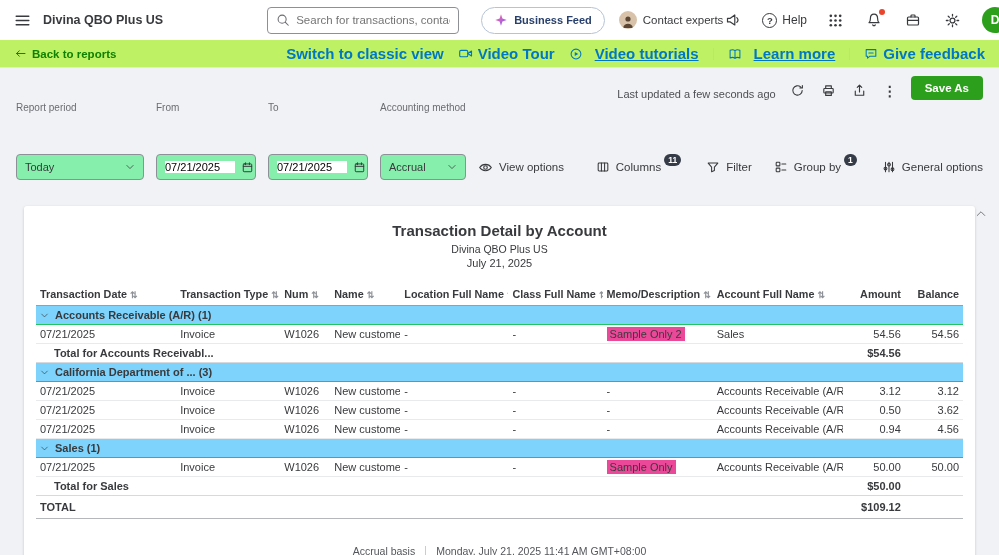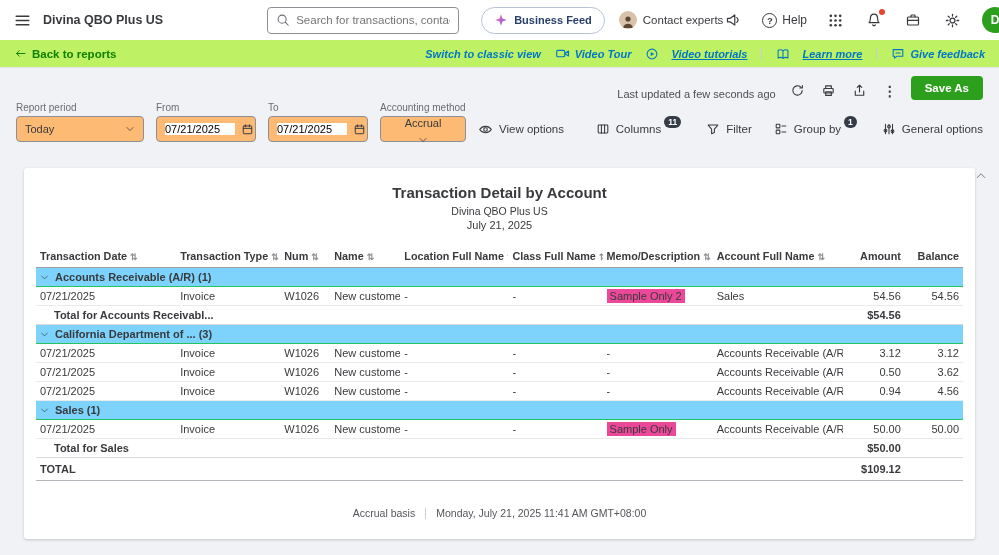--- a/index.html
+++ b/index.html
@@ -46,40 +46,40 @@
     display:flex; align-items:center; justify-content:center; border:none; cursor:pointer; }
 
   
   .subheader {
     height:28px; background:#bef264; display:flex; align-items:center; padding:0 14px;
     border-bottom:1px solid #e3e5e8;
   }
   .back-link { display:flex; align-items:center; gap:5px; color:#108000; font-size:11.5px; font-weight:700;
     text-decoration:none; cursor:pointer; background:none; border:none; }
   .sub-right { margin-left:auto; display:flex; align-items:center; gap:14px; font-size:11px; }
-  .blue-link { color:#0077c5; text-decoration:none; display:flex; align-items:center; gap:5px; cursor:pointer; background:none; border:none; font-size:11px; font-weight:600;font-style:italic; }
+  .blue-link { color:#0077c5; text-decoration:none; display:flex; align-items:center; gap:5px; cursor:pointer; background:none; border:none; font-size:15px; font-weight:600; }
   .blue-link.u { text-decoration:underline;gap:12px; }
   .vsep { width:1px; height:12px; background:#c9ccd1; }
 
   
   .toolbar { background:#f1f2f5; padding:6px 16px 12px; }
   .row-a { display:flex; align-items:flex-end; justify-content:flex-end; gap:12px; height:26px; }
   .muted { color:#4d4f54; font-size:11px; }
   .save-as { background:#2ca01c; color:#fff; border:none; border-radius:4px; height:24px; padding:0 14px;
     font-size:11.5px; font-weight:700; cursor:pointer; }
   .kebab { font-size:14px; font-weight:700; color:#393a3d; line-height:1; }
   .row-b { display:flex; align-items:flex-end; margin-top:2px; gap:12px; }
   .field { display:flex; flex-direction:column; gap:3px; }
   .field-label { font-size:10px; color:#6b6c72; }
   .select, .date-field {
-    height:26px; border:1px solid #8d9096; border-radius:4px; background:#fdba74;
-    display:flex; align-items:center; padding:0 8px; font-size:11px; cursor:pointer; justify-content:space-between; gap:6px;
+    height:26px; border:1px solid #8d9096; border-radius:4px; background:#86efac;
+    display:flex; align-items:center; padding:0 8px; font-size:11px; cursor:pointer; justify-content:space-between; gap:6px;margin-top:38px;
   }
   .select.w-period { width:128px; }
-  .select.w-method { width:86px;flex-direction:column; }
+  .select.w-method { width:86px; }
   .date-field { width:100px; }
   .toolbtn { display:flex; align-items:center; gap:6px; background:none; border:none; font-size:11.5px;
     color:#393a3d; cursor:pointer; height:26px; white-space:nowrap; }
   .opts-right { margin-left:auto; display:flex; align-items:center; gap:22px; height:26px; }
   .badge { background:#353c48; color:#fff; font-size:8.5px; font-weight:700; border-radius:8px;
     padding:1px 4px; position:relative; top:-7px; left:-3px; line-height:1.2; }
 
   
   .content { position:relative; background:#f1f2f5; height:407px; }
   .collapse-btn { position:absolute; top:0; right:10px; background:none; border:none; color:#6b6c72; cursor:pointer; padding:2px; }

